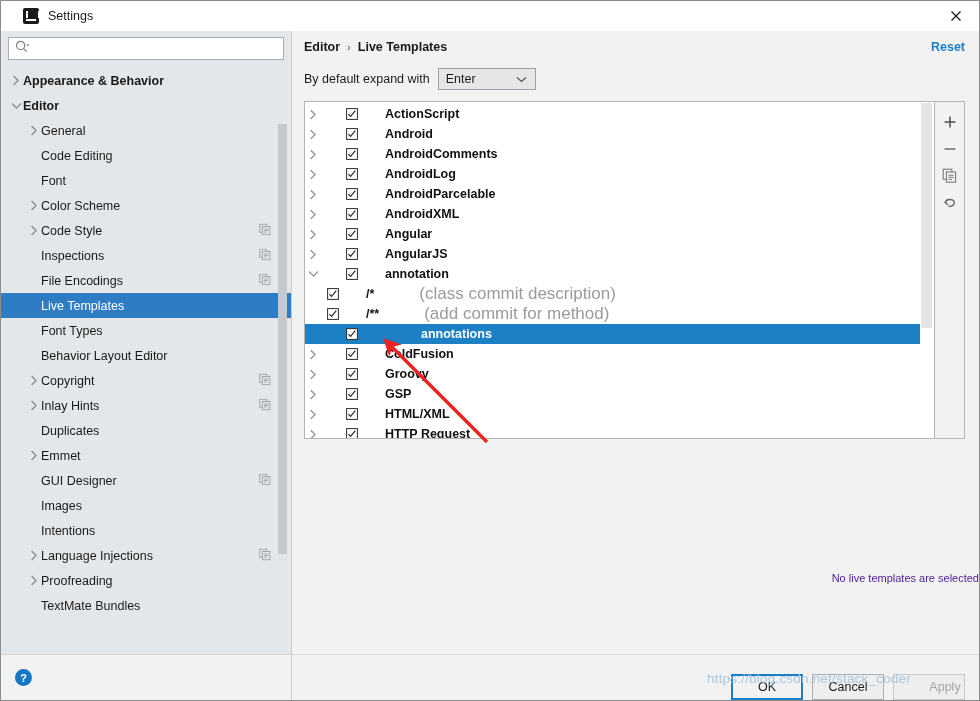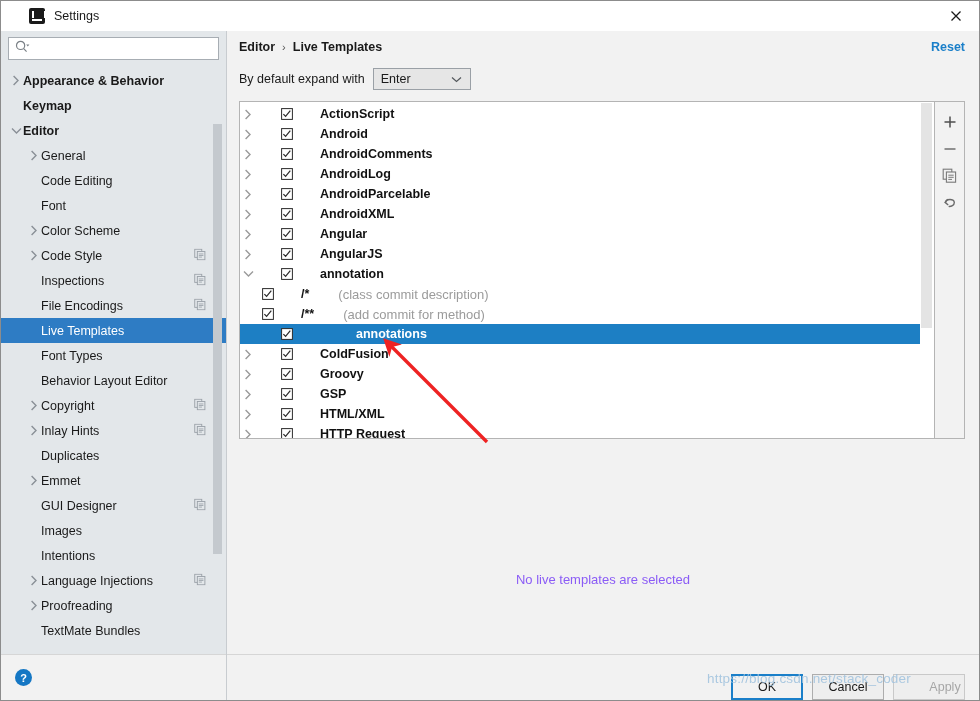--- a/index.html
+++ b/index.html
@@ -20,21 +20,21 @@
     border: 1px solid #8c8c8c;
     background:#f2f2f2;
     display:flex; flex-direction:column;
   }
 
   
   #titlebar {
     height: 30px; flex:none;
     background:#ffffff;
     display:flex; align-items:center;
-    padding-left: 28px;
+    padding-left: 22px;
     position:relative;
   }
   #app-icon {
     width:16px; height:16px; flex:none;
     background:#1a1a1a; border-radius:2px;
     position:relative; margin-right:9px;
   }
   #app-icon:before{
     content:""; position:absolute; left:3px; top:3px;
     width:10px; height:7px;
@@ -51,21 +51,21 @@
     display:flex; align-items:center; justify-content:center;
     cursor:pointer;
   }
   #close-btn svg { display:block; }
 
   
   #content { flex:1; display:flex; min-height:0; position:relative; }
 
   
   #sidebar {
-    width: 226px; flex:none;
+    width: 291px; flex:none;
     background:#e3e7ea;
     display:flex; flex-direction:column;
     position:relative;
     border-right:1px solid #c8ccd0;
   }
   #search-wrap { padding:6px 7px 6px 7px; background:#e3e7ea; }
   #search-box {
     height:23px; background:#fff;
     border:1px solid #a7adb3;
     display:flex; align-items:center;
@@ -170,21 +170,21 @@
   }
   .tpl-row .tarrow {
     width:16px; flex:none; display:flex; align-items:center; justify-content:center;
     color:#9a9a9a;
   }
   .tpl-row .tarrow.empty { visibility:hidden; }
   .tpl-row .cb { flex:none; margin-right:2px; display:flex; }
   .tpl-row .tlabel { font-size:12.5px; font-weight:bold; color:#111; }
   .tpl-row.child { padding-left:22px; }
   .tpl-row.child .tlabel { font-weight:bold; color:#111; }
-  .tpl-row.child .tdesc { font-weight:normal; color:#9b9b9b; font-size:13px; margin-left:4px; }
+  .tpl-row.child .tdesc { font-weight:normal; color:#9b9b9b; font-size:17px; margin-left:20px; }
   .tpl-row.selected { background:#1d7fc4; }
   .tpl-row.selected .tlabel { color:#ffffff;margin-left:36px; }
 
   #tpl-scrollbar-track {
     position:absolute; right:0; top:0; width:14px; height:100%;
     background:#ffffff;
   }
   #tpl-scrollbar-thumb {
     position:absolute; right:2px; top:1px;
     width:11px; height:225px;
@@ -199,21 +199,21 @@
     padding-top:6px;
   }
   .tb-btn {
     width:26px; height:27px;
     display:flex; align-items:center; justify-content:center;
     cursor:pointer; color:#5a5a5a;
   }
 
   #empty-msg {
     position:absolute; left:0; right:0; top:541px;
-    text-align:center; font-size:13px; color:#8b5cf6;
+    text-align:right; font-size:11px; color:#4c1d95;
   }
 
   
   #btn-bar {
     position:absolute; left:0; right:0; bottom:0;
     height:46px;
     border-top:1px solid #d6d6d6;
     display:flex; align-items:flex-end; justify-content:flex-end;
     padding-right:14px; gap:9px;
   }
@@ -273,28 +273,20 @@
 
         <div class="nav-item d0 bold">
             <span class="arrow">
               <svg width="8" height="11" viewBox="0 0 8 11">
                 <path d="M1.6 1 L6 5.5 L1.6 10" stroke="currentColor" stroke-width="1.4" fill="none"></path>
               </svg>
             </span>
             <span class="nav-label">Appearance &amp; Behavior</span>
           </div>
           <div class="nav-item d0 bold">
-            <span class="arrow empty">
-              <svg width="8" height="11" viewBox="0 0 8 11">
-                <path d="M1.6 1 L6 5.5 L1.6 10" stroke="currentColor" stroke-width="1.4" fill="none"></path>
-              </svg>
-            </span>
-            <span class="nav-label">Keymap</span>
-          </div>
-          <div class="nav-item d0 bold">
             <span class="arrow">
               <svg width="11" height="8" viewBox="0 0 11 8">
                 <path d="M1 1.6 L5.5 6 L10 1.6" stroke="currentColor" stroke-width="1.4" fill="none"></path>
               </svg>
             </span>
             <span class="nav-label">Editor</span>
           </div>
           <div class="nav-item d1">
             <span class="arrow">
               <svg width="8" height="11" viewBox="0 0 8 11">

